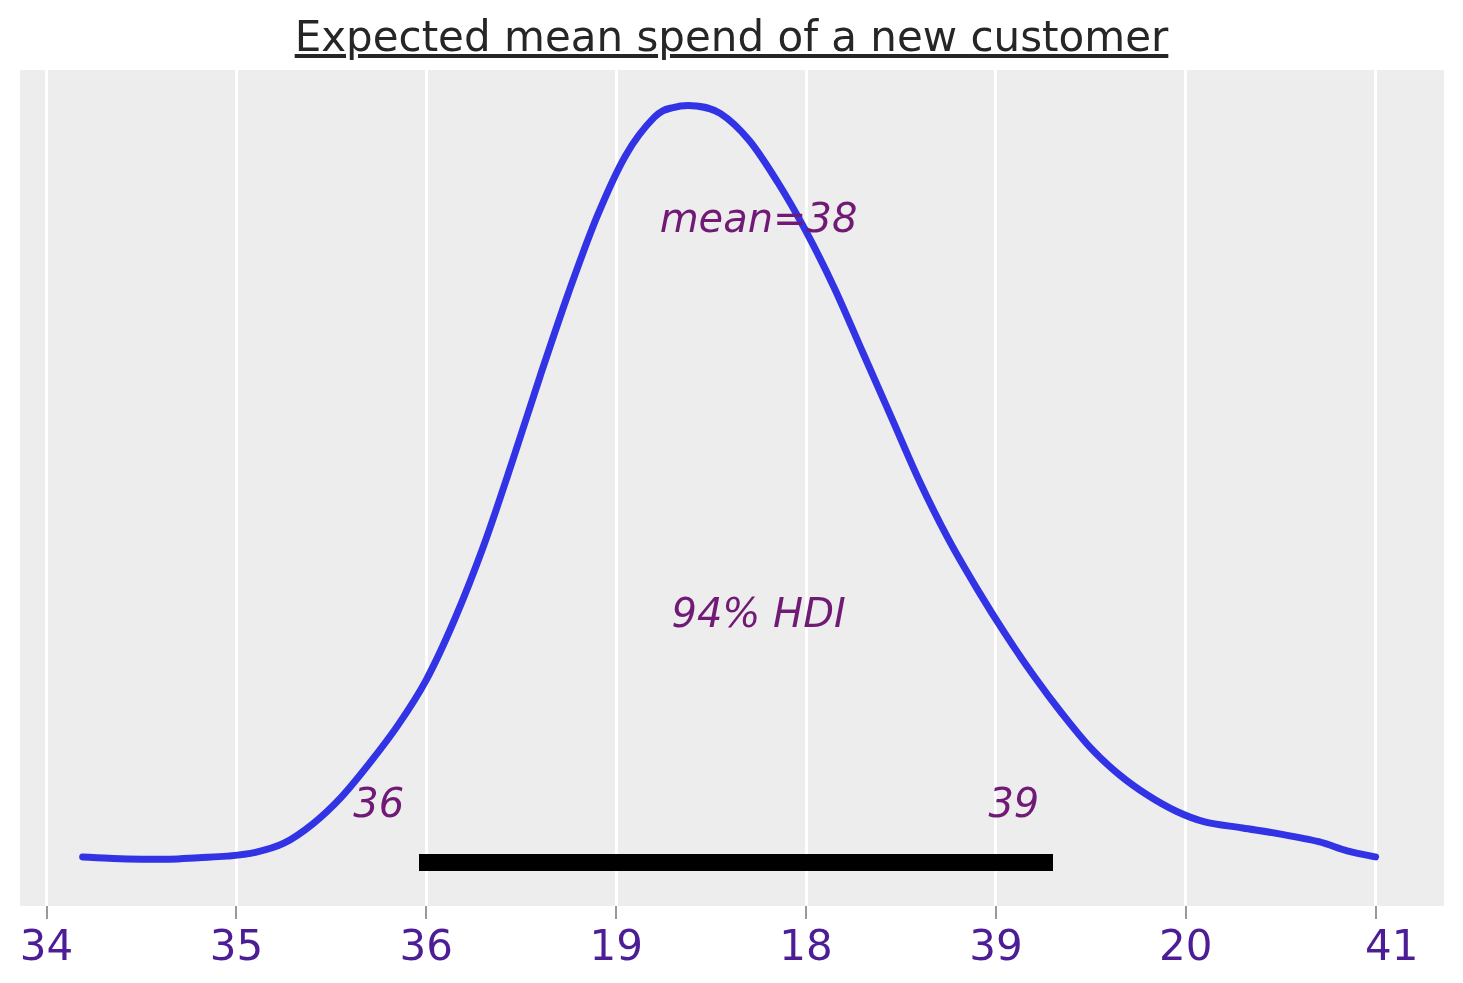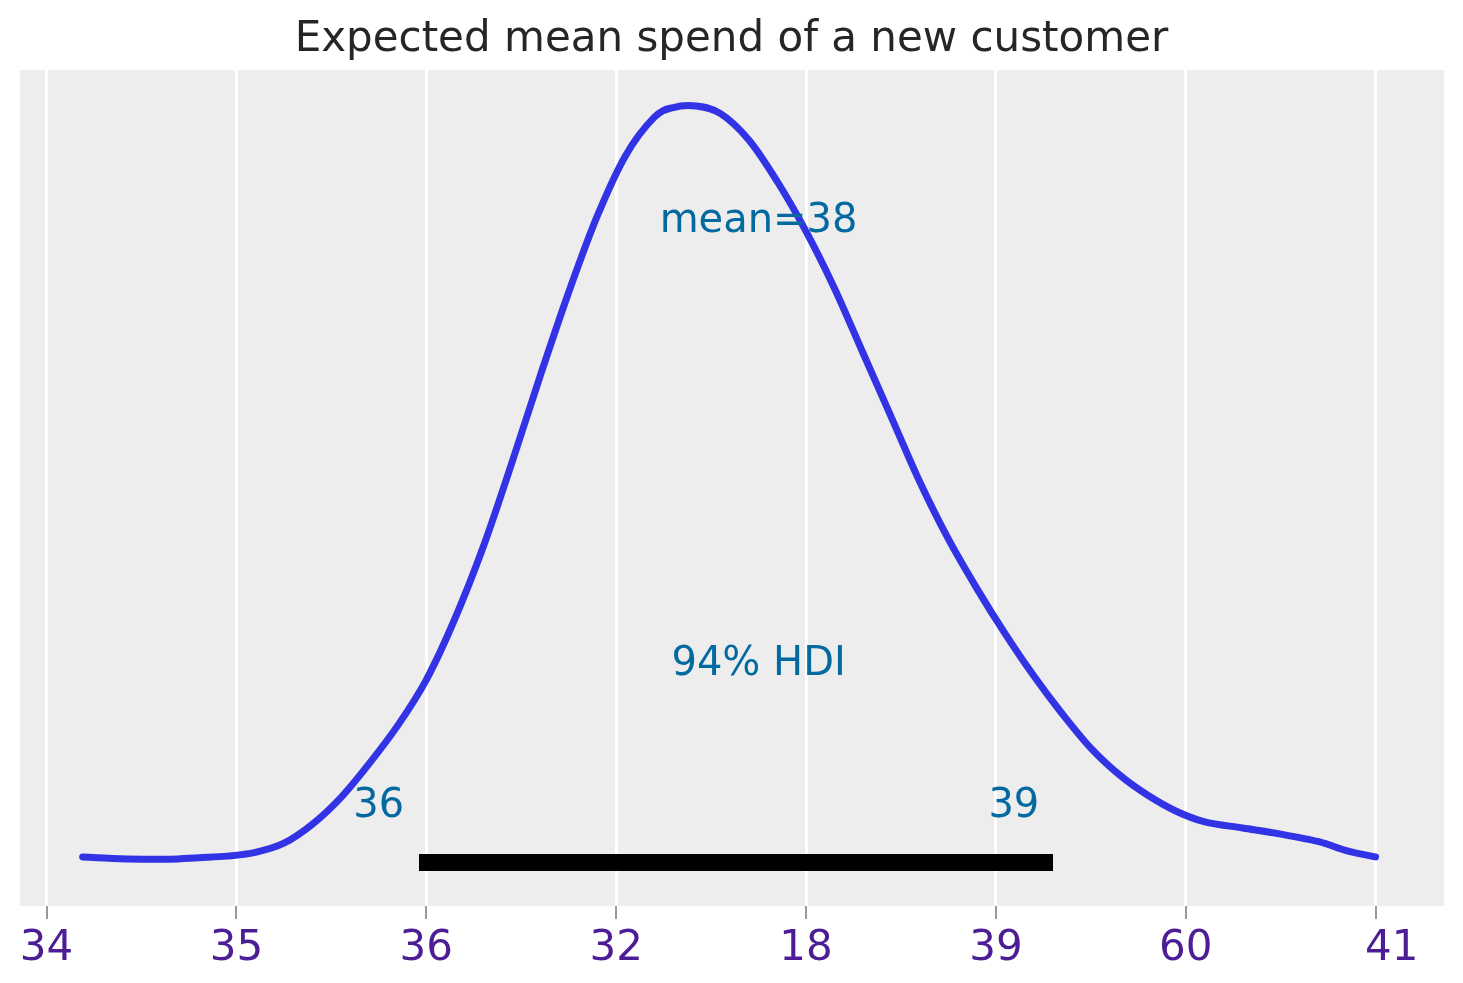--- a/index.html
+++ b/index.html
@@ -22,20 +22,21 @@
   #chart-title {
     position: absolute;
     left: 0;
     top: 12px;
     width: 1463px;
     text-align: center;
     font-size: 42px;
     color: #262626;
     letter-spacing: 0px;
     white-space: nowrap;
+    text-decoration: underline;
   }
   #plot-area {
     position: absolute;
     left: 20px;
     top: 70px;
     width: 1424px;
     height: 836px;
     background: #ededed;
     overflow: visible;
   }
@@ -55,22 +56,23 @@
     overflow: visible;
   }
   #hdi-bar {
     position: absolute;
     height: 17px;
     background: #000000;
   }
   .point-label {
     position: absolute;
     font-size: 40px;
-    color: #0369a1;
+    color: #701a75;
     white-space: nowrap;
+    font-style: italic;
   }
   #mean-label {
     transform: translateX(-50%);
   }
   #hdi-text-label {
     transform: translateX(-50%);
   }
   #hdi-low-label {
     transform: translateX(-50%);
   }
@@ -109,37 +111,37 @@
         <div class="gridline-v" style="left: 784.548px;"></div>
         <div class="gridline-v" style="left: 974.415px;"></div>
         <div class="gridline-v" style="left: 1164.28px;"></div>
         <div class="gridline-v" style="left: 1354.15px;"></div>
       </div>
     <svg id="density-svg" viewBox="0 0 1424 836" preserveAspectRatio="none">
       <path id="density-path" fill="none" stroke="#3333e6" stroke-width="7" stroke-linecap="round" stroke-linejoin="round" d="M 62.66 786.88 C 67.72 787.13, 83.22 788.02, 93.03 788.40 C 102.84 788.78, 112.02 789.03, 121.51 789.16 C 131.01 789.29, 140.50 789.41, 149.99 789.16 C 159.49 788.91, 168.98 788.15, 178.47 787.64 C 187.97 787.13, 197.46 787.01, 206.95 786.12 C 216.45 785.23, 225.94 784.47, 235.43 782.32 C 244.93 780.17, 254.42 777.89, 263.91 773.20 C 273.41 768.51, 282.90 761.80, 292.39 754.20 C 301.89 746.60, 311.38 737.73, 320.87 727.60 C 330.37 717.47, 339.86 705.43, 349.35 693.40 C 358.85 681.37, 368.34 669.33, 377.83 655.40 C 387.33 641.47, 396.82 627.53, 406.31 609.80 C 415.81 592.07, 425.30 571.17, 434.79 549.00 C 444.29 526.83, 453.78 502.77, 463.27 476.80 C 472.77 450.83, 482.26 421.70, 491.75 393.20 C 501.25 364.70, 510.74 334.30, 520.23 305.80 C 529.73 277.30, 539.22 248.80, 548.71 222.20 C 558.21 195.60, 567.70 169.00, 577.19 146.20 C 586.69 123.40, 596.18 101.87, 605.67 85.40 C 615.17 68.93, 626.24 55.38, 634.15 47.40 C 642.07 39.42, 646.18 39.42, 653.14 37.52 C 660.10 35.62, 668.01 34.99, 675.93 36.00 C 683.84 37.01, 691.75 37.90, 700.61 43.60 C 709.47 49.30, 719.59 58.80, 729.09 70.20 C 738.58 81.60, 748.07 96.80, 757.57 112.00 C 767.06 127.20, 776.55 143.67, 786.05 161.40 C 795.54 179.13, 805.03 198.13, 814.53 218.40 C 824.02 238.67, 833.51 261.47, 843.01 283.00 C 852.50 304.53, 861.99 326.07, 871.49 347.60 C 880.98 369.13, 890.47 391.93, 899.97 412.20 C 909.46 432.47, 918.95 451.47, 928.45 469.20 C 937.94 486.93, 947.43 502.77, 956.93 518.60 C 966.42 534.43, 975.91 549.63, 985.41 564.20 C 994.90 578.77, 1004.39 592.70, 1013.89 606.00 C 1023.38 619.30, 1032.87 631.97, 1042.37 644.00 C 1051.86 656.03, 1061.35 668.07, 1070.85 678.20 C 1080.34 688.33, 1089.83 696.95, 1099.33 704.80 C 1108.82 712.65, 1118.31 719.24, 1127.81 725.32 C 1137.30 731.40, 1146.79 736.85, 1156.29 741.28 C 1165.78 745.71, 1173.69 749.13, 1184.77 751.92 C 1195.84 754.71, 1210.08 755.97, 1222.74 758.00 C 1235.40 760.03, 1248.06 761.80, 1260.71 764.08 C 1273.37 766.36, 1287.61 768.89, 1298.69 771.68 C 1309.76 774.47, 1317.67 778.27, 1327.17 780.80 C 1336.66 783.33, 1350.90 785.87, 1355.65 786.88"></path>
     </svg>
     <div id="hdi-bar" style="left: 398.72px; width: 634.155px; top: 784px; background: rgb(0, 0, 0);"></div>
     <div class="point-label" id="mean-label" style="left: 738.581px; top: 125px;">mean=38</div>
-    <div class="point-label" id="hdi-text-label" style="left: 738.581px; top: 520px; margin-top: 48px;">94% HDI</div>
+    <div class="point-label" id="hdi-text-label" style="left: 738.581px; top: 520px;">94% HDI</div>
     <div class="point-label" id="hdi-low-label" style="left: 358.72px; top: 710px;">36</div>
     <div class="point-label" id="hdi-high-label" style="left: 993.875px; top: 710px;">39</div>
   </div>
 
   <div id="x-axis">
       <div class="tick-mark" style="left: 45.5813px;"></div>
       <div class="tick-label" style="left: 46.5813px;">34</div>
       <div class="tick-mark" style="left: 235.448px;"></div>
       <div class="tick-label" style="left: 236.448px;">35</div>
       <div class="tick-mark" style="left: 425.315px;"></div>
       <div class="tick-label" style="left: 426.315px;">36</div>
       <div class="tick-mark" style="left: 615.181px;"></div>
-      <div class="tick-label" style="left: 616.181px;">32</div>
+      <div class="tick-label" style="left: 616.181px;">19</div>
       <div class="tick-mark" style="left: 805.048px;"></div>
       <div class="tick-label" style="left: 806.048px;">18</div>
       <div class="tick-mark" style="left: 994.915px;"></div>
       <div class="tick-label" style="left: 995.915px;">39</div>
       <div class="tick-mark" style="left: 1184.78px;"></div>
-      <div class="tick-label" style="left: 1185.78px;">60</div>
+      <div class="tick-label" style="left: 1185.78px;">20</div>
       <div class="tick-mark" style="left: 1374.65px;"></div>
       <div class="tick-label" style="left: 1375.65px; margin-left: 16px;">41</div>
     </div>
 
 </div>
 
 </body></html>

